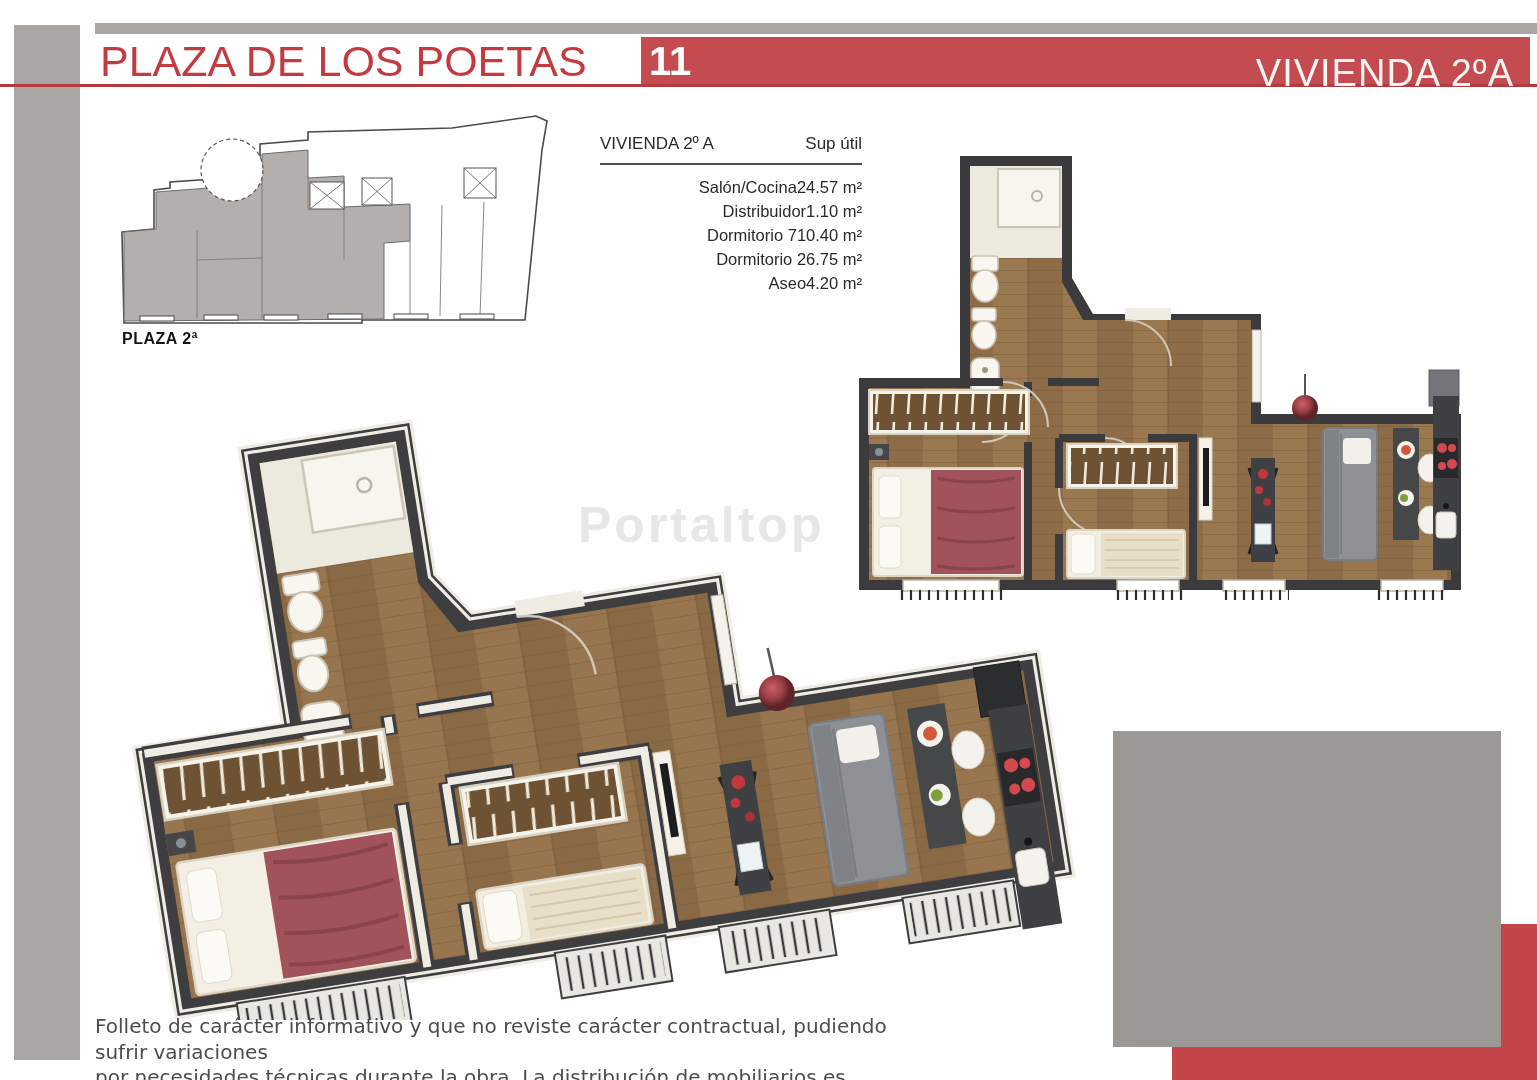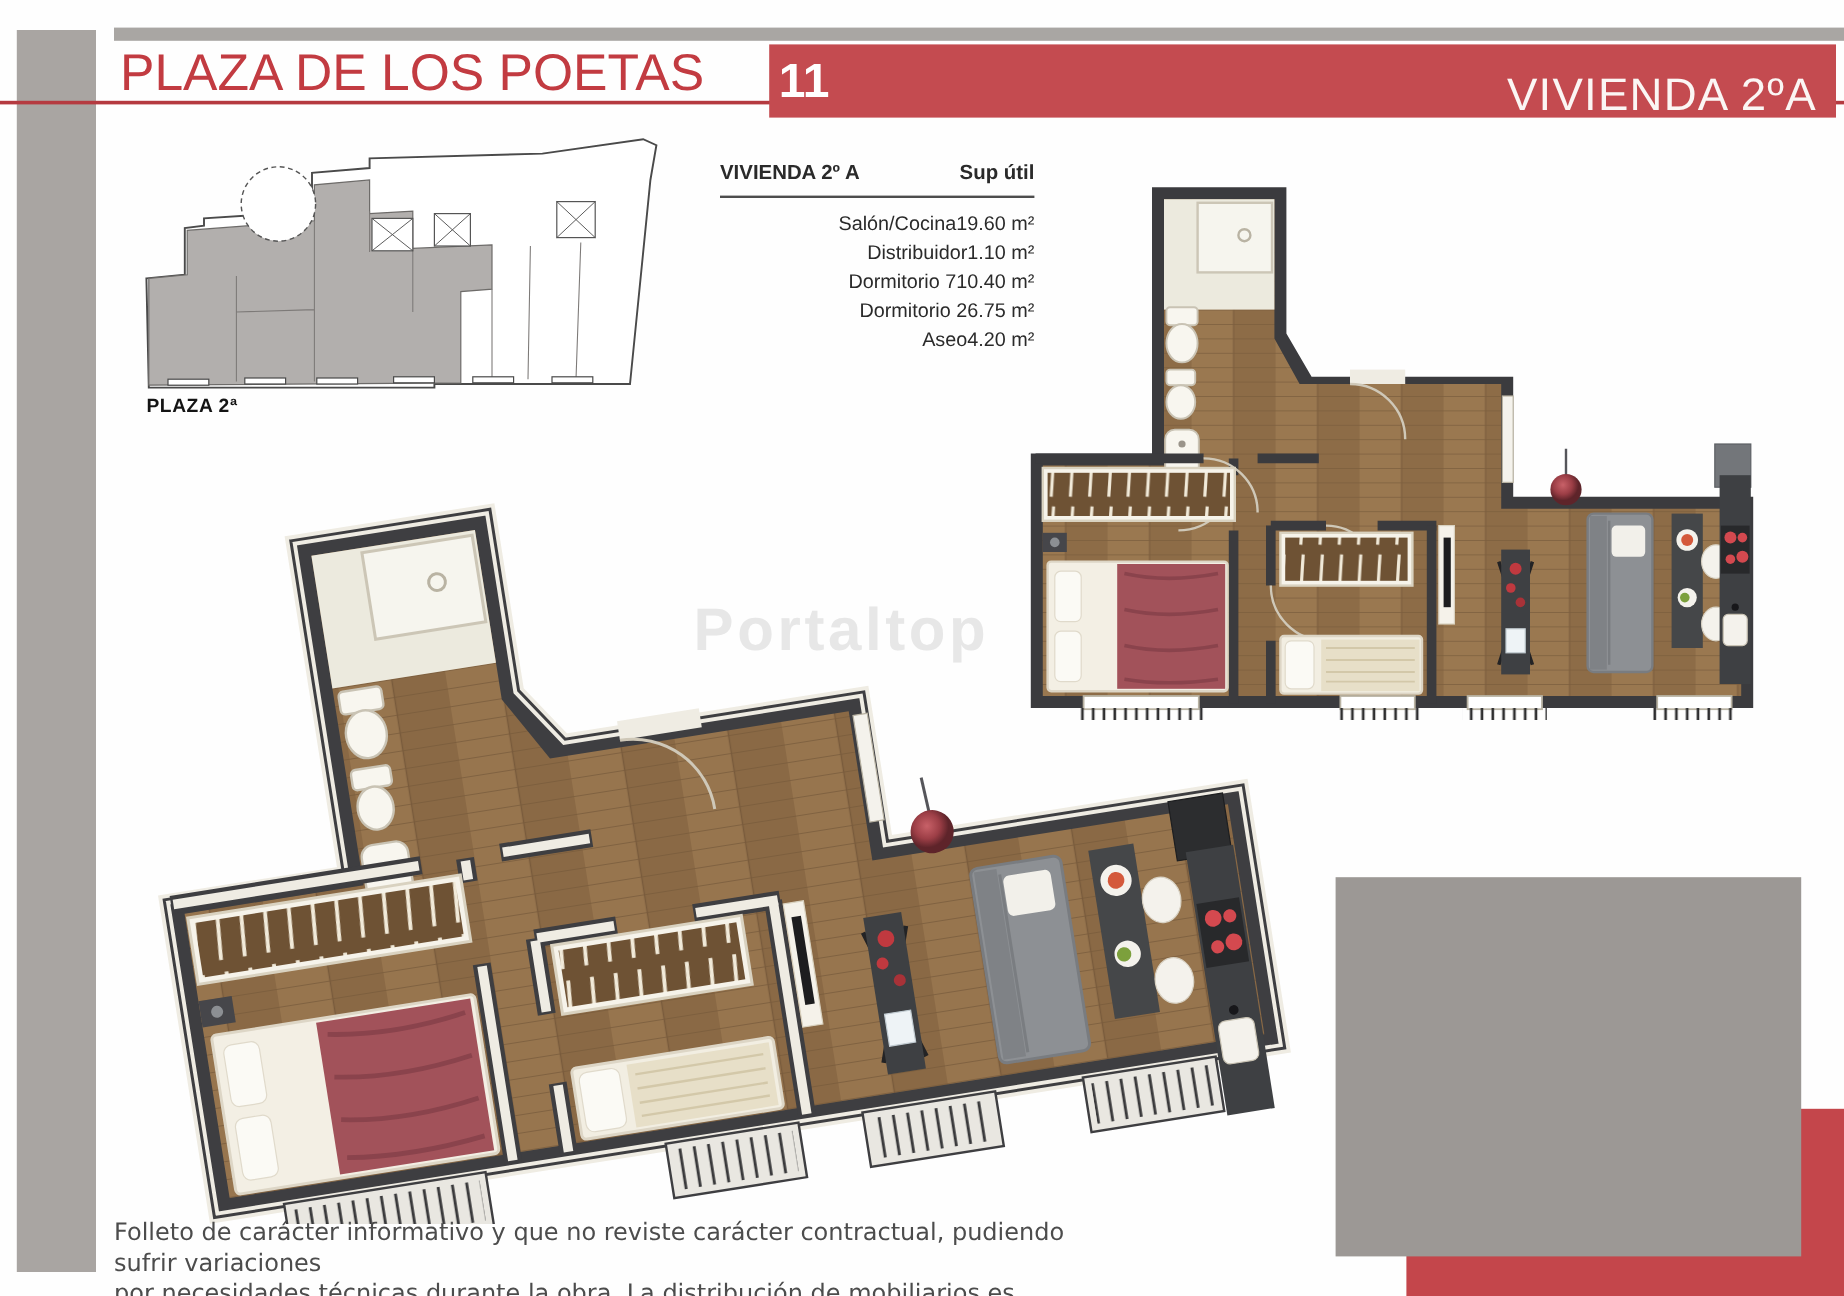--- a/index.html
+++ b/index.html
@@ -10,31 +10,31 @@
   .abs{position:absolute;}
   
   .top-gray-bar{left:95px;top:23px;width:1442px;height:11px;background:#a9a6a3;z-index:4;}
   .left-gray-bar{left:14px;top:25px;width:66px;height:1035px;background:#a9a5a2;z-index:1;}
   .red-rule{left:0;top:84px;width:1537px;height:3px;background:#b53a40;z-index:5;}
   .header-title{
     left:100px;top:40px;font-size:43px;font-weight:normal;color:#c23b41;
     letter-spacing:0px;white-space:nowrap;z-index:6;line-height:1;
   }
   .header-red-box{
-    left:641px;top:37px;width:889px;height:61px;background:#c44b50;z-index:5;
+    left:641px;top:37px;width:889px;height:47px;background:#c44b50;z-index:5;
     display:flex;align-items:center;justify-content:space-between;
   }
   .header-number{font-size:40px;font-weight:bold;color:#ffffff;padding-left:8px;line-height:1;}
   .header-unit{font-size:38px;font-weight:400;color:#fbf6f4;padding-right:16px;letter-spacing:1px;line-height:1;margin-top:24px;}
   
   .key-plan{left:112px;top:110px;width:448px;height:234px;z-index:3;}
   .planta-label{left:122px;top:330px;font-size:16px;font-weight:bold;color:#141414;letter-spacing:.5px;z-index:3;}
   
   .surface-table{left:600px;top:134px;width:262px;z-index:3;color:#2a2a2a;}
-  .surface-table .thead{display:flex;justify-content:space-between;font-weight:bold;font-size:17px;}
+  .surface-table .thead{display:flex;justify-content:space-between;font-weight:normal;font-size:17px;}
   .surface-table .rule{border:none;border-top:2px solid#4d4d4d;margin:9px 0 10px 0;}
   .surface-table .row{display:flex;justify-content:flex-end;font-size:16.5px;line-height:24px;}
   
   .render-top{left:853px;top:138px;width:614px;height:464px;z-index:2;}
   .render-big{left:62px;top:360px;width:1025px;height:660px;z-index:2;}
   .watermark{
     left:578px;top:496px;z-index:3;font-size:50px;font-weight:bold;
     color:rgba(216,216,216,0.62);letter-spacing:3px;white-space:nowrap;
   }
   
@@ -86,21 +86,21 @@
 <div class="abs planta-label">PLAZA 2ª</div>
 
 <div class="abs surface-table">
   <div class="thead">
     <span>VIVIENDA  2º A</span>
     <span>Sup útil</span>
   </div>
   <hr class="rule">
   <div class="row">
     <span>Salón/Cocina</span>
-      <span>19.60 m²</span>
+      <span>24.57 m²</span>
   </div>
   <div class="row">
     <span>Distribuidor</span>
       <span>1.10 m²</span>
   </div>
   <div class="row">
     <span>Dormitorio 7</span>
       <span>10.40 m²</span>
   </div>
   <div class="row">

